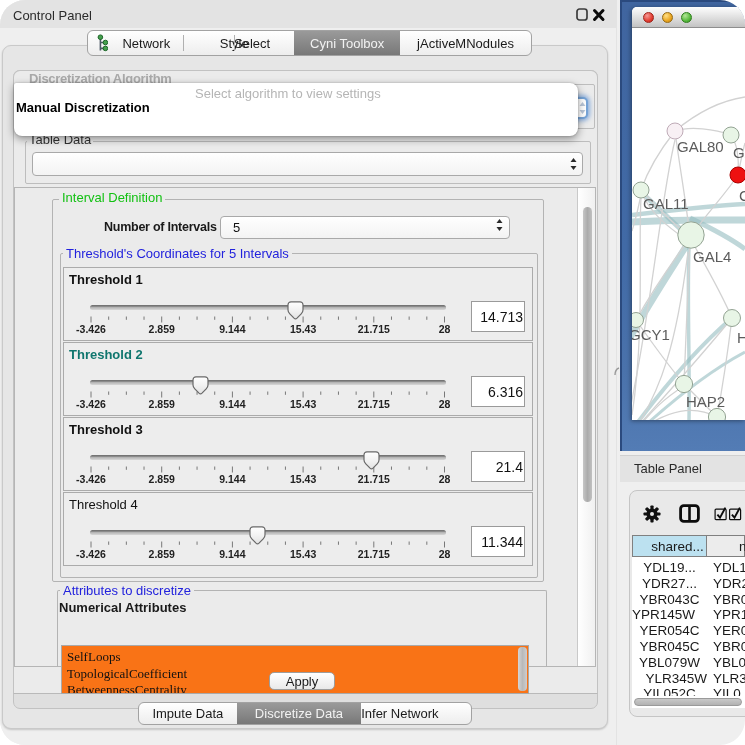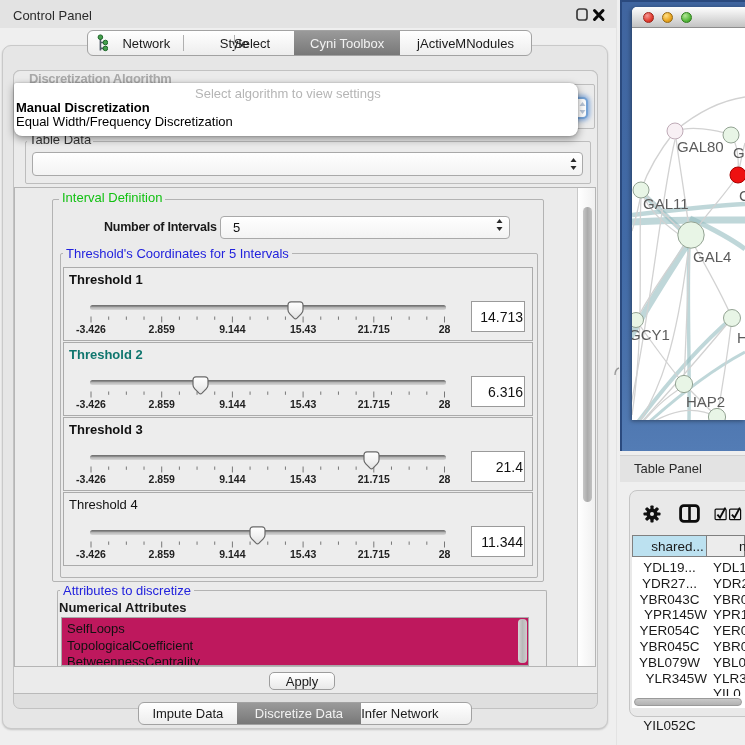--- a/index.html
+++ b/index.html
@@ -1,17 +1,17 @@
 <!DOCTYPE html>
 <html><head>
 <meta charset="utf-8">
 <style>
   html,body{margin:0;padding:0;}
   body{font-family:"Liberation Sans",sans-serif;}
-  #page{position:relative;width:745px;height:745px;background:#efefef;overflow:hidden;}
+  #page{position:relative;width:745px;height:745px;background:#efefef;overflow:hidden;border-radius:25px;}
   .abs{position:absolute;}
   .txt{position:absolute;white-space:nowrap;}
 </style>
 </head>
 <body>
 <div id="page">
 
   <div class="abs" style="left:0px;top:0;width:617px;height:745px;background:#efefef;border-right:1px solid #e3e3e3;box-sizing:border-box;"></div>
 
   <div class="abs" style="left:0px;top:0;width:616px;height:28px;background:#e3e3e3;"></div>
@@ -255,21 +255,21 @@
         </defs>
         <path d="M4,0.8 h9 a3,3 0 0 1 3,3 v5.2 q0,2 -1.8,3.8 l-4.2,4.4 q-1.5,1.5 -3,0 l-4.2,-4.4 q-1.8,-1.8 -1.8,-3.8 v-5.2 a3,3 0 0 1 3,-3 z" fill="url(#tg492)" stroke="#686868" stroke-width="1.2"></path>
       </svg>
       <div class="abs" style="left:471px;top:526px;width:54px;height:31px;background:#fff;border:1px solid #9a9a9a;box-sizing:border-box;"></div>
       <div class="txt" style="left:421px;top:534px;width:102px;text-align:right;font-size:14px;color:#111;">11.344</div>
     </div>
 
   <div class="abs" style="left:57px;top:590px;width:488px;height:76px;border:1px solid #b3b3b3;border-bottom:none;border-radius:2px 2px 0 0;"></div>
   <div class="txt" style="left:60px;top:583px;font-size:13px;color:#2222dd;background:#ebebeb;padding:0 3px;">Attributes to discretize</div>
   <div class="txt" style="left:59px;top:600px;font-size:13px;font-weight:bold;color:#1a1a1a;">Numerical Attributes</div>
-  <div class="abs" style="left:61px;top:617px;width:468px;height:49px;background:#be185d;border:1px solid #a9a9a9;box-sizing:border-box;overflow:hidden;">
+  <div class="abs" style="left:61px;top:645px;width:468px;height:49px;background:#f97316;border:1px solid #a9a9a9;box-sizing:border-box;overflow:hidden;font-family:Liberation Serif, serif;">
      <div style="position:absolute;left:5px;top:3px;font-size:13px;color:#111;line-height:16.6px;">SelfLoops<br>TopologicalCoefficient<br>BetweennessCentrality</div>
      <div style="position:absolute;right:1px;top:1px;width:9px;height:44px;background:linear-gradient(90deg,#d5d5d5,#b9b9b9 50%,#cecece);border-radius:4px;"></div>
   </div>
 
   <div class="abs" style="left:269px;top:672px;width:66px;height:18px;background:linear-gradient(180deg,#ffffff,#e9e9e9);border:1px solid #9d9d9d;border-radius:5px;box-sizing:border-box;"></div>
   <div class="txt" style="left:269px;top:674px;width:66px;text-align:center;font-size:13px;color:#1a1a1a;">Apply</div>
 
   <div class="abs" id="bottabs" style="left:138px;top:702px;width:334px;height:23px;background:linear-gradient(180deg,#ffffff,#ededed);border:1px solid #a2a2a2;border-radius:6px;box-sizing:border-box;">
       <div style="position:absolute;left:0px;top:3px;width:97.7px;text-align:center;font-size:13px;color:#1a1a1a;">Impute Data</div>
       <div style="position:absolute;left:97.7px;top:0;width:124.49999999999999px;height:21px;background:linear-gradient(180deg,#9a9a9a,#787878);"></div>
@@ -378,35 +378,34 @@
   <div class="abs" style="left:707px;top:535px;width:38px;height:22px;background:#ececec;border:1px solid #808080;border-left:none;box-sizing:border-box;"></div>
   <div class="txt" style="left:640px;top:539px;width:75px;text-align:center;font-size:13.5px;color:#1a1a1a;">shared...</div>
   <div class="txt" style="left:739px;top:539px;font-size:13.5px;color:#1a1a1a;">n</div>
   <div id="tablerows">
       <div class="txt" style="left:632px;top:560px;width:75px;text-align:center;font-size:13.5px;color:#1a1a1a;">YDL19...</div>
       <div class="txt" style="left:713px;top:560px;font-size:13.5px;color:#1a1a1a;">YDL1</div>
       <div class="txt" style="left:632px;top:575.8px;width:75px;text-align:center;font-size:13.5px;color:#1a1a1a;">YDR27...</div>
       <div class="txt" style="left:713px;top:575.8px;font-size:13.5px;color:#1a1a1a;">YDR2</div>
       <div class="txt" style="left:632px;top:591.6px;width:75px;text-align:center;font-size:13.5px;color:#1a1a1a;">YBR043C</div>
       <div class="txt" style="left:713px;top:591.6px;font-size:13.5px;color:#1a1a1a;">YBR0</div>
-      <div class="txt" style="left:632px;top:607.4px;width:75px;text-align:right;font-size:13.5px;color:#1a1a1a;">YPR145W</div>
+      <div class="txt" style="left:632px;top:607.4px;width:75px;text-align:left;font-size:13.5px;color:#1a1a1a;">YPR145W</div>
       <div class="txt" style="left:713px;top:607.4px;font-size:13.5px;color:#1a1a1a;">YPR1</div>
       <div class="txt" style="left:632px;top:623.2px;width:75px;text-align:center;font-size:13.5px;color:#1a1a1a;">YER054C</div>
       <div class="txt" style="left:713px;top:623.2px;font-size:13.5px;color:#1a1a1a;">YER0</div>
       <div class="txt" style="left:632px;top:639px;width:75px;text-align:center;font-size:13.5px;color:#1a1a1a;">YBR045C</div>
       <div class="txt" style="left:713px;top:639px;font-size:13.5px;color:#1a1a1a;">YBR0</div>
       <div class="txt" style="left:632px;top:654.8px;width:75px;text-align:center;font-size:13.5px;color:#1a1a1a;">YBL079W</div>
       <div class="txt" style="left:713px;top:654.8px;font-size:13.5px;color:#1a1a1a;">YBL0</div>
       <div class="txt" style="left:632px;top:670.6px;width:75px;text-align:right;font-size:13.5px;color:#1a1a1a;">YLR345W</div>
       <div class="txt" style="left:713px;top:670.6px;font-size:13.5px;color:#1a1a1a;">YLR3</div>
-      <div class="txt" style="left:632px;top:686.4px;width:75px;text-align:center;font-size:13.5px;color:#1a1a1a;margin-top:32px;">YIL052C</div>
+      <div class="txt" style="left:632px;top:686.4px;width:75px;text-align:center;font-size:13.5px;color:#1a1a1a;">YIL052C</div>
       <div class="txt" style="left:713px;top:686.4px;font-size:13.5px;color:#1a1a1a;">YIL0</div>
       <div class="abs" style="left:632px;top:696px;width:113px;height:12px;background:#fff;"></div>
     </div>
 
   <div class="abs" style="left:634px;top:698px;width:108px;height:8px;background:linear-gradient(180deg,#c9c9c9,#b2b2b2);border:1px solid #9a9a9a;border-radius:5px;box-sizing:border-box;"></div>
 
   <div class="abs" style="left:14px;top:83px;width:564px;height:53px;background:#fff;border-radius:2px 8px 8px 8px;box-shadow:0 3px 8px rgba(0,0,0,0.4),0 0 2px rgba(0,0,0,0.25);"></div>
   <div class="txt" style="left:195px;top:86px;font-size:13px;color:#b5b5b5;">Select algorithm to view settings</div>
   <div class="txt" style="left:16px;top:100px;font-size:13px;font-weight:bold;color:#000;">Manual Discretization</div>
-  <div class="txt" style="left:16px;top:114px;font-size:13px;color:#000;">Equal Width/Frequency Discretization</div>
 
 </div>
 
 </body></html>

